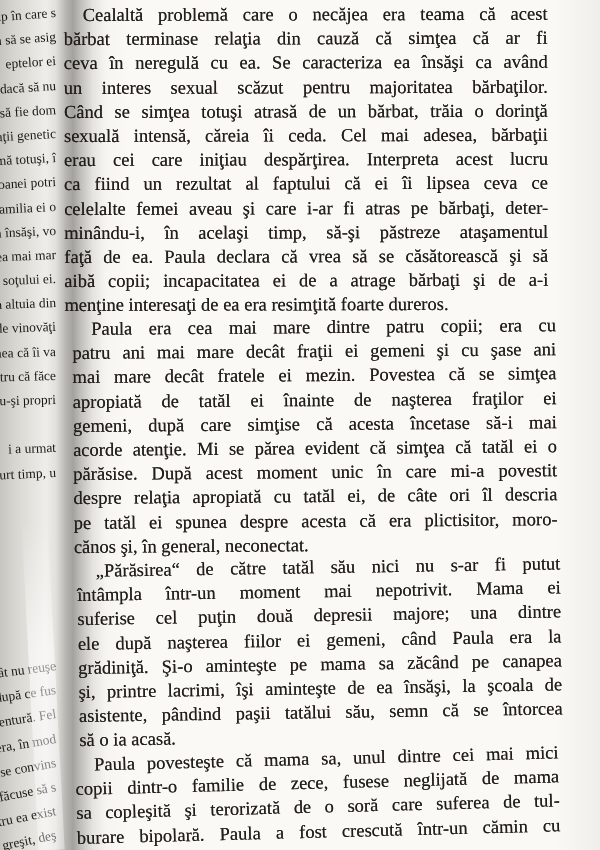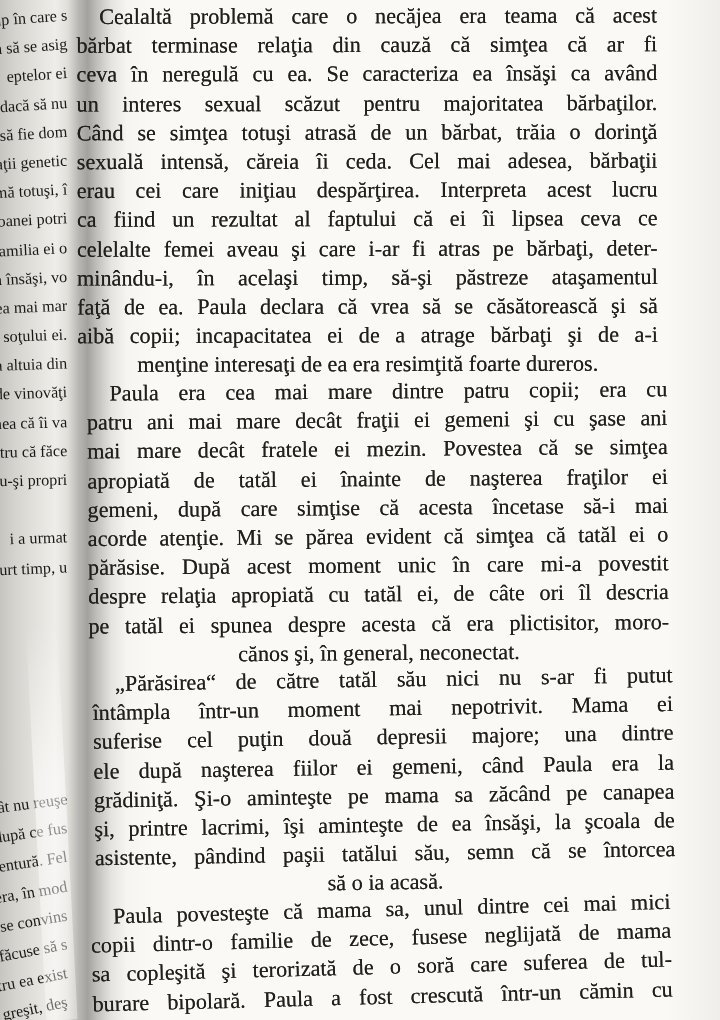--- a/index.html
+++ b/index.html
@@ -33,21 +33,21 @@
     filter: blur(0.3px);
   }
   .frag {
     height: 24.2px; text-align: right; white-space: nowrap;
     transform-origin: 100% 50%;
   }
 
   
   #text-block {
     position: absolute; left: 0; top: 3px; width: 600px;
-    font-size: 18.5px; line-height: 24.2px; color: #211e1b; text-align: center;
+    font-size: 18.5px; line-height: 24.2px; color: #211e1b;
   }
   .para { transform-origin: 0 50%; width: 484px; }
   .para:nth-child(1) { margin-left: 64px; transform: rotate(-0.15deg); }
   .para:nth-child(2) { margin-left: 73px; transform: rotate(-0.45deg); }
   .para:nth-child(3) { margin-left: 78px; transform: rotate(-0.9deg); }
   .para:nth-child(4) { margin-left: 76px; transform: rotate(-1.5deg); }
   .line { white-space: nowrap; height: 24.2px; overflow: visible; }
   .line > span { text-shadow: 0 0 0.35px rgba(33,30,27,0.85); }
   .line.indent { padding-left: 19px; }
 </style>

